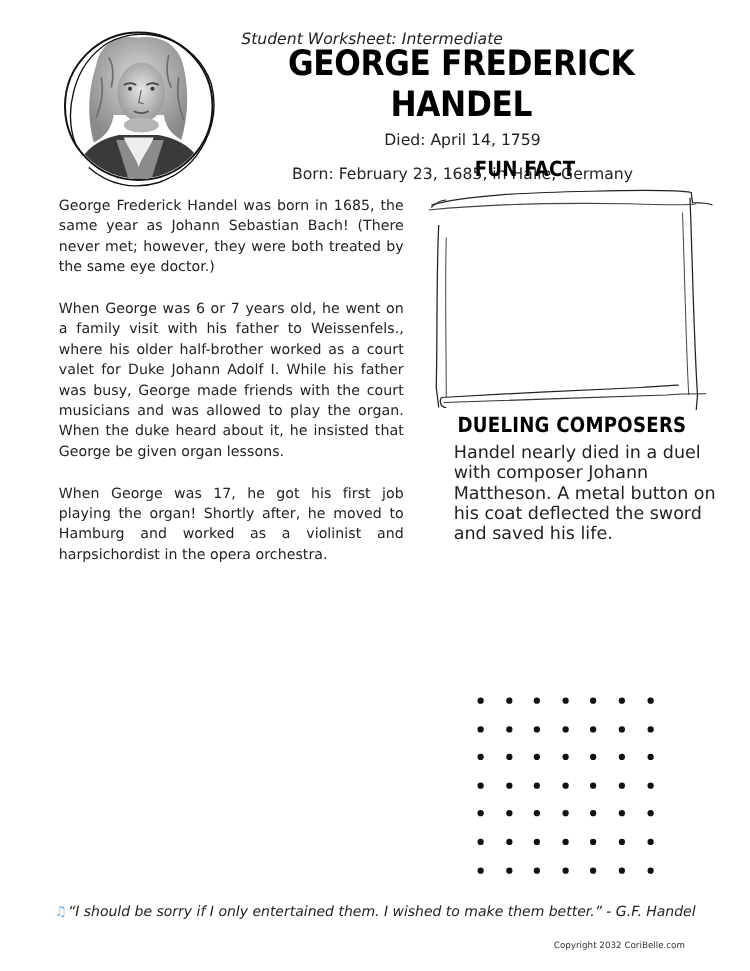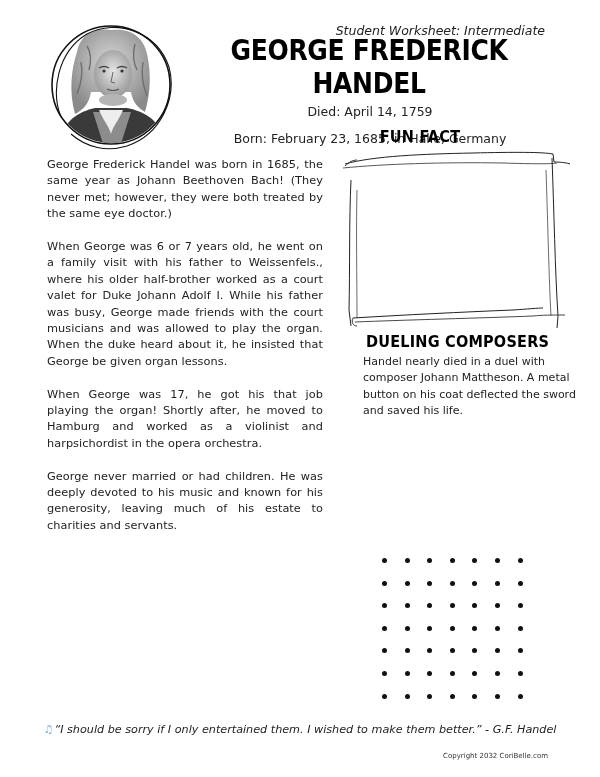--- a/index.html
+++ b/index.html
@@ -6,21 +6,21 @@
     html, body { width: 600px; height: 777px; background: #ffffff; overflow: hidden; }
     body { position: relative; font-family: "DejaVu Sans", sans-serif; color: #1a1a1a; }
 
     .portrait {
       position: absolute; left: 47px; top: 22px; width: 128px; height: 128px;
     }
     .portrait svg { width: 100%; height: 100%; }
 
     .subtitle {
       position: absolute; left: 193px; width: 352px; top: 23px;
-      text-align: right; font-style: italic; font-size: 12.5px; color: #222;
+      text-align: left; font-style: italic; font-size: 12.5px; color: #222;
       font-family: "DejaVu Sans", sans-serif;
     }
     .title {
       position: absolute; left: 186px; width: 366px; top: 38px;
       text-align: center; font-weight: 900; font-size: 25px; letter-spacing: -0.3px;
       font-family: "DejaVu Sans", sans-serif; color: #000;
       transform: scaleY(1.12);
     }
     .born, .died {
       position: absolute; left: 200px; width: 340px; text-align: center;
@@ -48,21 +48,21 @@
       position: absolute; left: 343px; top: 150px; width: 225px; height: 176px;
     }
     .fun-fact-box svg.border { position: absolute; left: 0; top: 0; width: 100%; height: 100%; overflow: visible; }
     .fun-fact-text {
       position: absolute; left: 23px; top: 17px; width: 195px;
       font-size: 11.2px; line-height: 16.3px; color: #222;
     }
 
     .dueling-text {
       position: absolute; left: 363px; top: 354px; width: 215px;
-      font-size: 11px; line-height: 16.3px; color: #222;
+      font-size: 14px; line-height: 16.3px; color: #222;
     }
     .dueling-text p { margin-bottom: 16.3px; }
 
     .dot-grid {
       position: absolute; left: 382px; top: 558px; width: 146px; height: 146px;
     }
     .dot {
       position: absolute; width: 5px; height: 5px; border-radius: 50%; background: #111;
     }
 
@@ -116,24 +116,23 @@
     <path d="M14 95 C4 70 10 30 40 12 C70 -4 110 10 122 45 C130 75 115 112 80 124 C60 130 40 126 24 112" fill="none" stroke="#111" stroke-width="1.1"></path>
   </svg>
 </div>
 
 <div class="subtitle">Student Worksheet: Intermediate</div>
 <div class="title">GEORGE FREDERICK HANDEL</div>
 <div class="born">Born: February 23, 1685, in Halle, Germany</div>
 <div class="died">Died: April 14, 1759</div>
 
 <div class="left-col">
-  <p>George Frederick Handel was born in 1685, the same year as Johann Beethoven Bach! (They never met; however, they were both treated by the same eye doctor.)</p>
+  <p>George Frederick Handel was born in 1685, the same year as Johann Sebastian Bach! (There never met; however, they were both treated by the same eye doctor.)</p>
   <p>When George was 6 or 7 years old, he went on a family visit with his father to Weissenfels., where his older half-brother worked as a court valet for Duke Johann Adolf I. While his father was busy, George made friends with the court musicians and was allowed to play the organ. When the duke heard about it, he insisted that George be given organ lessons.</p>
-  <p>When George was 17, he got his that job playing the organ! Shortly after, he moved to Hamburg and worked as a violinist and harpsichordist in the opera orchestra.</p>
-  <p>George never married or had children. He was deeply devoted to his music and known for his generosity, leaving much of his estate to charities and servants.</p>
+  <p>When George was 17, he got his first job playing the organ! Shortly after, he moved to Hamburg and worked as a violinist and harpsichordist in the opera orchestra.</p>
 </div>
 
 <div class="section-heading fun-fact-heading">FUN FACT</div>
 <div class="fun-fact-box">
   <svg class="border" viewBox="0 0 225 176" preserveAspectRatio="none">
     <path d="M2 14 C30 6 80 4 130 3 C170 2 200 2 210 4 L211 12 C218 12 225 13 227 14" fill="none" stroke="#222" stroke-width="1"></path>
     <path d="M0 18 C40 14 100 12 160 13 C190 14 210 14 214 13" fill="none" stroke="#444" stroke-width="0.9"></path>
     <path d="M2 16 C6 12 10 10 14 10" fill="none" stroke="#222" stroke-width="0.9"></path>
     <path d="M8 30 C6 70 7 120 6 160 L8 176" fill="none" stroke="#222" stroke-width="1"></path>
     <path d="M14 40 C13 80 14 130 14 168" fill="none" stroke="#444" stroke-width="0.8"></path>

